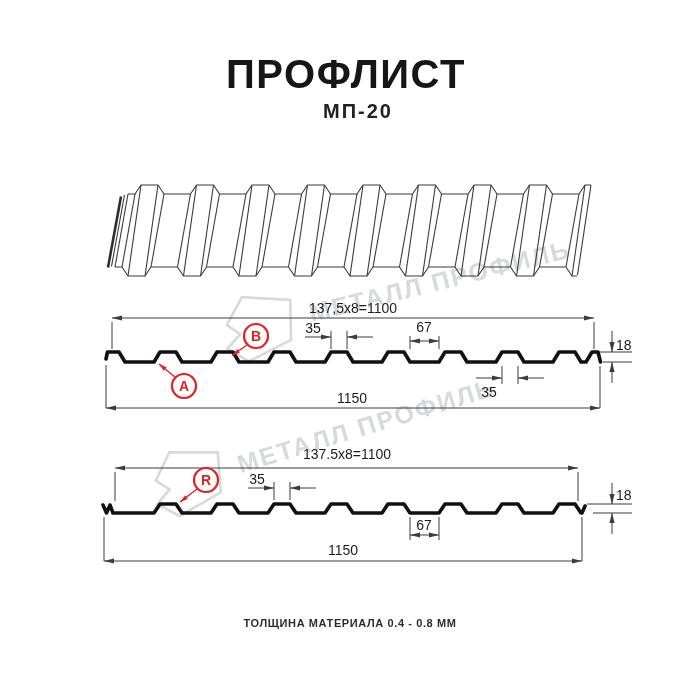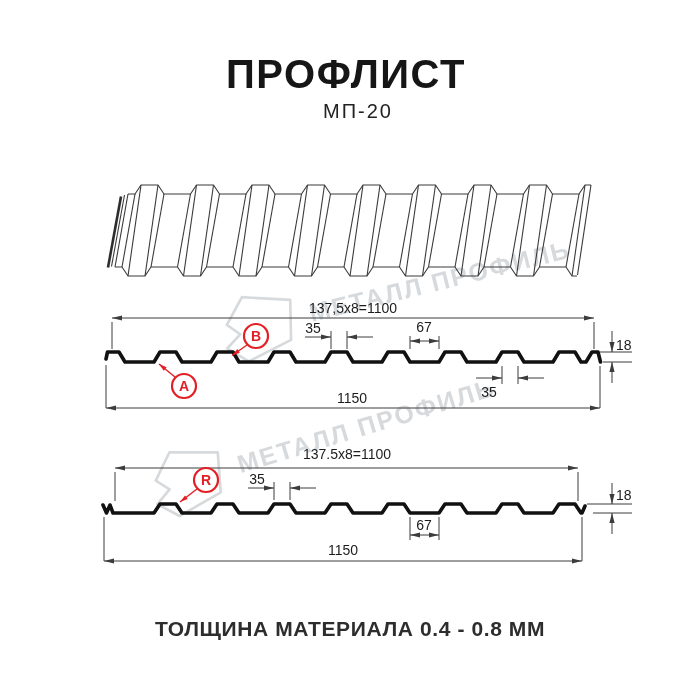--- a/index.html
+++ b/index.html
@@ -4,23 +4,23 @@
 <style>
   :root{
     --red:#e31e24; --ink:#1c1c1c; --line:#3c3c3c; --wm:#d7dadd; --profile:#111;
   }
   html,body{margin:0;padding:0;background:#fff;}
   .page{position:relative;width:700px;height:700px;background:#fff;overflow:hidden;
         font-family:"Liberation Sans",sans-serif;}
   .title{position:absolute;top:52px;left:0;right:8px;text-align:center;
          font-size:40px;font-weight:bold;letter-spacing:1.5px;color:#161616;}
   .subtitle{position:absolute;top:100px;left:16px;right:0;text-align:center;
-         font-size:20px;font-weight:normal;letter-spacing:2px;color:#222;}
+         font-size:20px;font-weight:bold;letter-spacing:2px;color:#222;}
   .caption{position:absolute;top:617px;left:0;right:0;text-align:center;
-         font-size:21px;font-weight:bold;letter-spacing:0.6px;color:#2d2d2d;}
+         font-size:11px;font-weight:bold;letter-spacing:0.6px;color:#2d2d2d;}
   .wm{position:absolute;display:flex;align-items:center;gap:12px;color:var(--wm);
       font-weight:bold;font-size:25px;letter-spacing:2px;white-space:nowrap;z-index:1;}
   .wm1{left:215px;top:255px;transform:rotate(-14deg);}
   .wm2{left:142px;top:402px;transform:rotate(-17deg);}
   .wm svg{display:block;}
   #drawing{position:absolute;left:0;top:0;z-index:2;}
   #drawing text{font-family:"Liberation Sans",sans-serif;font-size:14px;fill:var(--ink);}
   #drawing text.rl{fill:var(--red);font-weight:bold;font-size:14px;}
   .thin{stroke:var(--line);stroke-width:1;fill:none;}
   .thick{stroke:var(--profile);stroke-width:3.6;fill:none;stroke-linejoin:round;stroke-linecap:round;}

